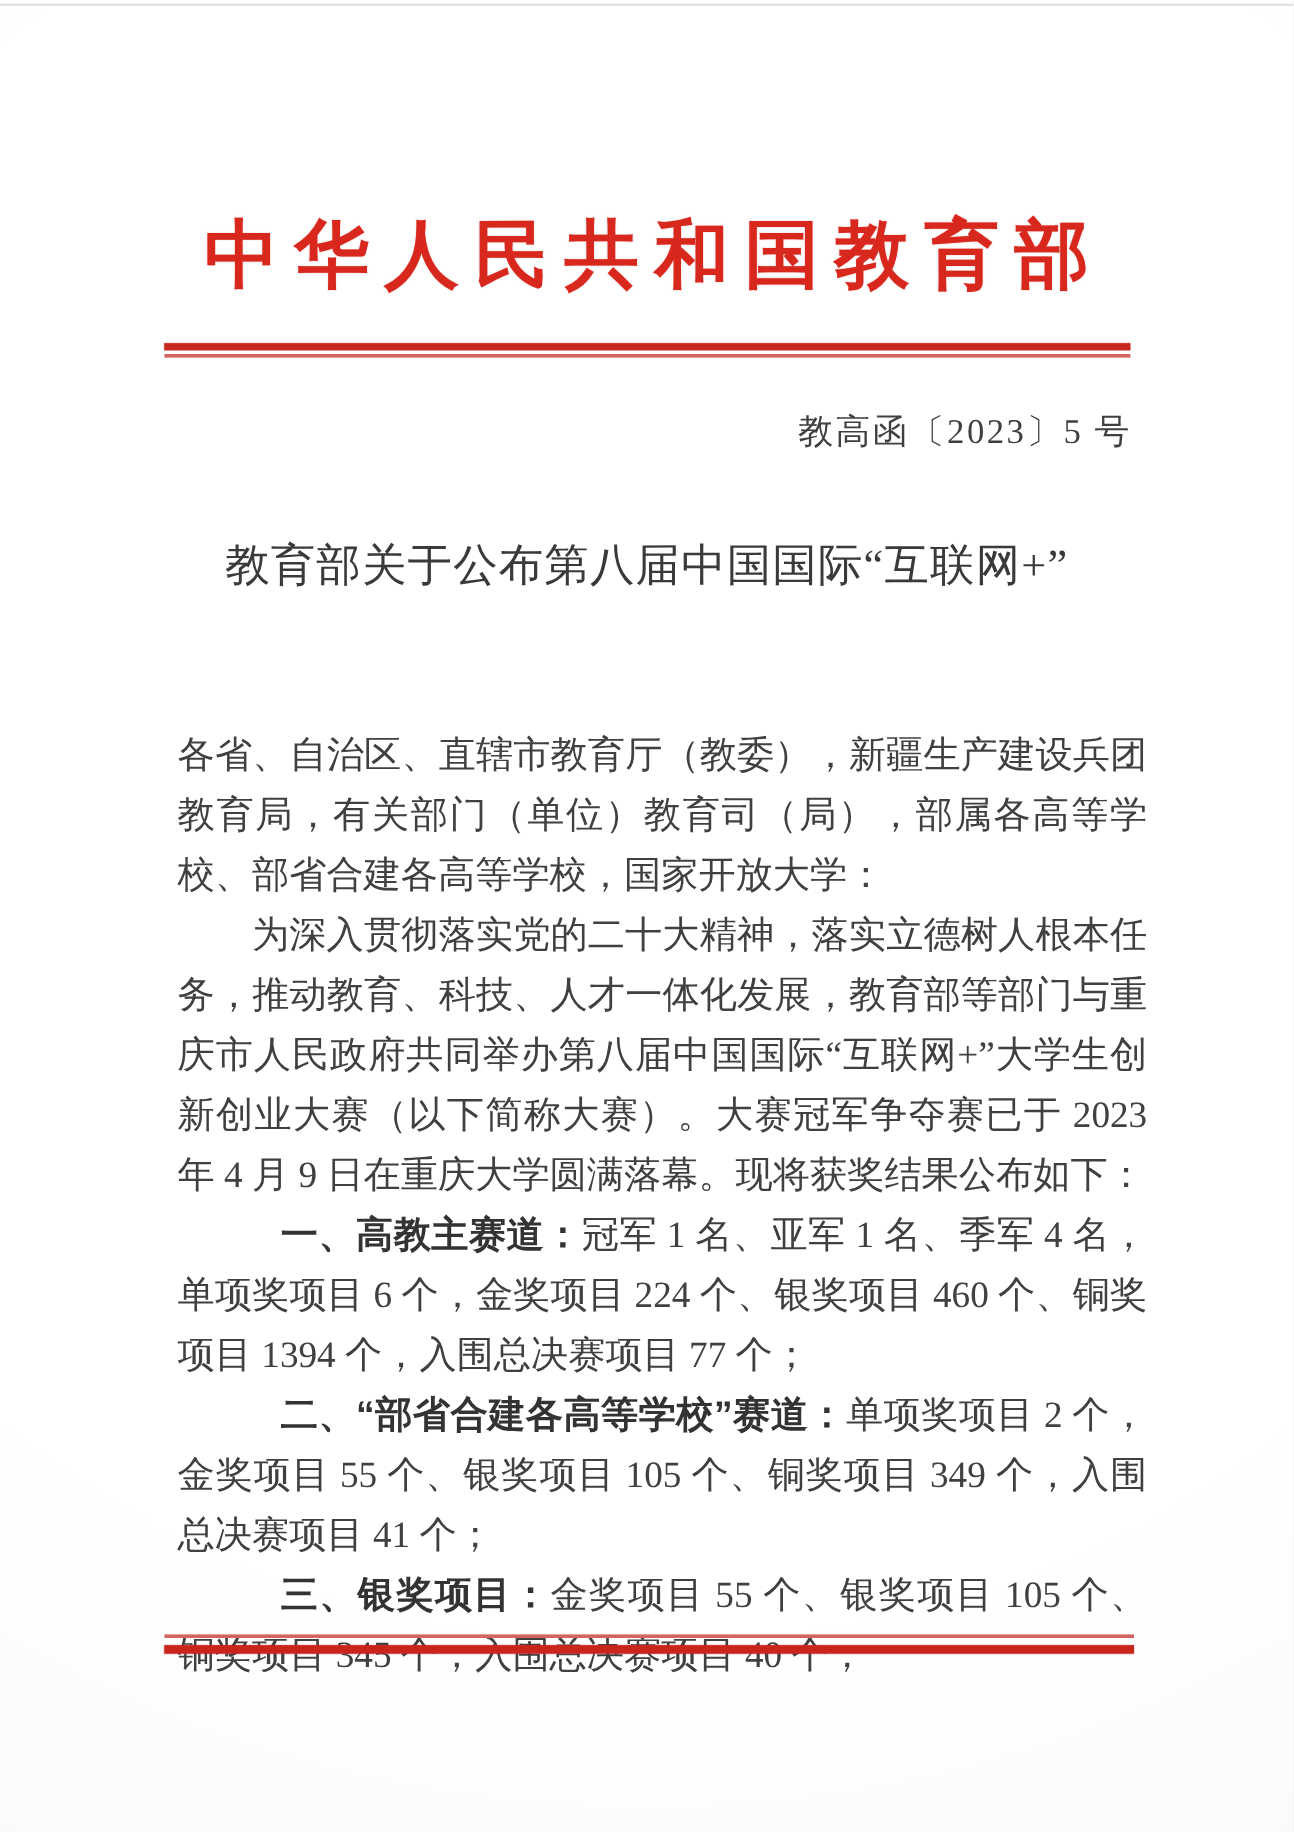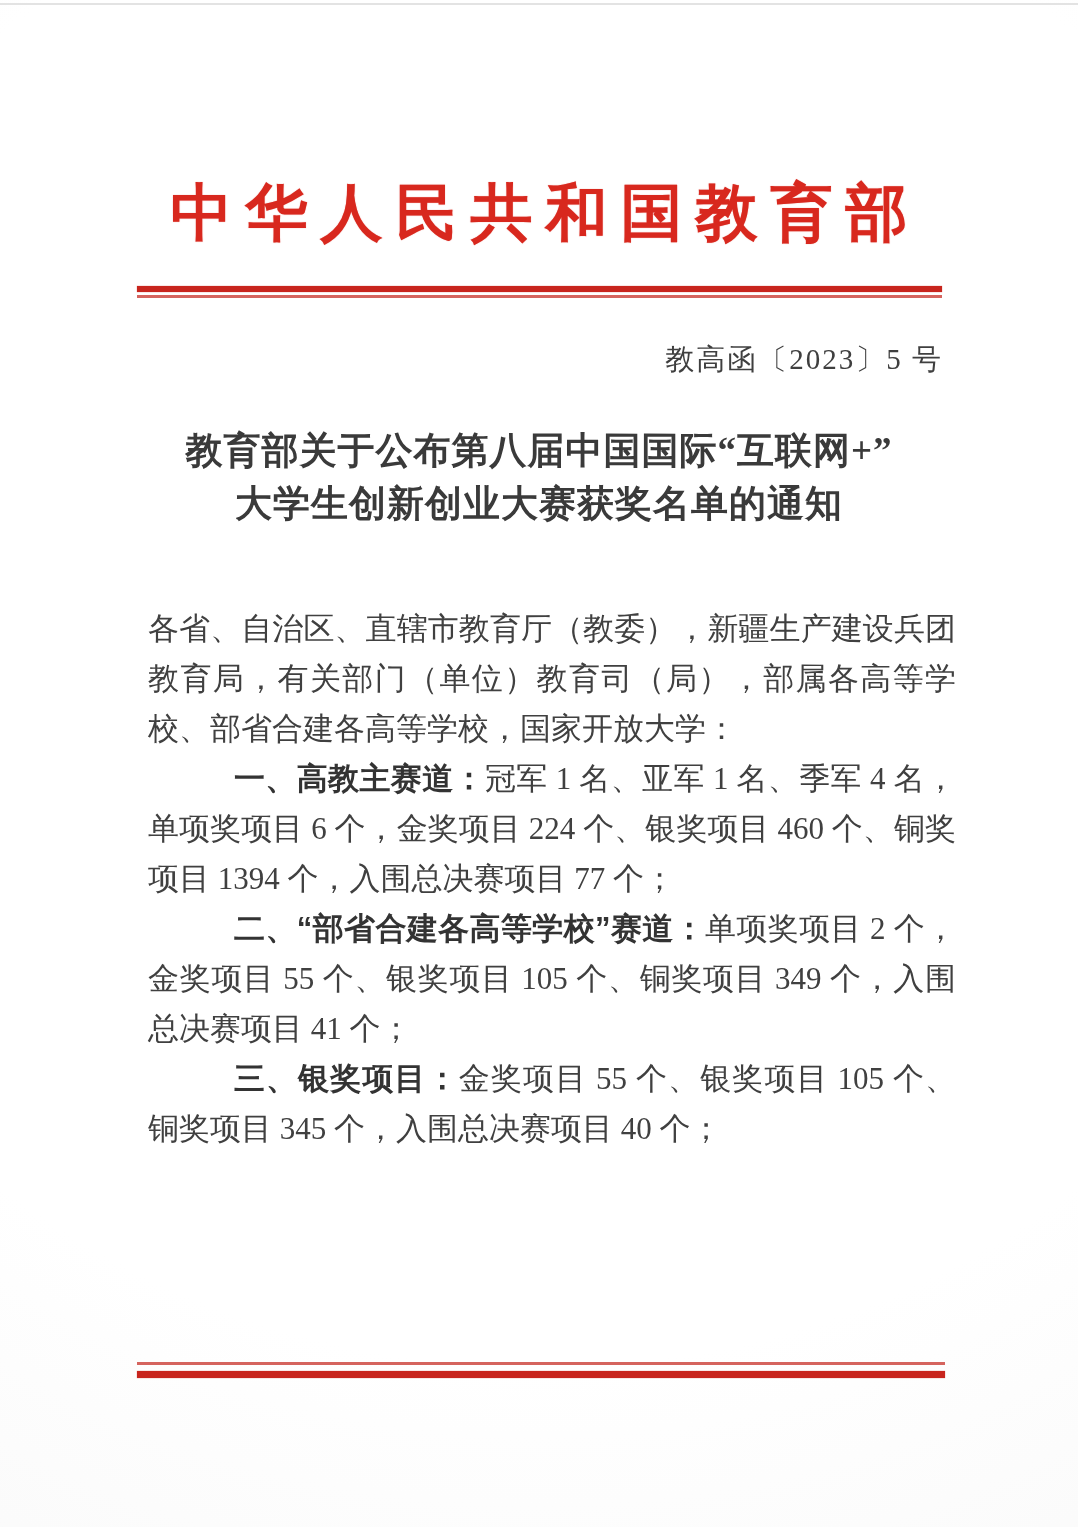--- a/index.html
+++ b/index.html
@@ -59,26 +59,26 @@
     width: 806px;
     text-align: right;
     font-size: 29px;
     color: #3f3f3f;
     letter-spacing: 2px;
     white-space: nowrap;
     margin-top: 12px;
   }
   .notice-title {
     position: absolute;
-    top: 424px; left: 0;
+    top: 445px; left: 0;
     width: 100%;
     text-align: center;
     font-size: 37px;
     line-height: 53px;
-    font-weight: 700;
+    font-weight: 400;
     color: #3a3a3a;
     letter-spacing: 1px;
   }
   .body-text {
     position: absolute;
     top: 604px; left: 148px;
     width: 808px;
     font-size: 31px;
     line-height: 50px;
     color: #404040;
@@ -124,25 +124,25 @@
   <div class="rule-top">
     <div class="thick"></div>
     <div class="gap"></div>
     <div class="thin"></div>
   </div>
 
   <div class="doc-number">教高函〔2023〕5 号</div>
 
   <div class="notice-title">
     <div>教育部关于公布第八届中国国际“互联网+”</div>
-    <div>大学生创新创业大赛获奖名单的通知</div>
   </div>
 
   <div class="body-text">
     <p>各省、自治区、直辖市教育厅（教委），新疆生产建设兵团教育局，有关部门（单位）教育司（局），部属各高等学校、部省合建各高等学校，国家开放大学：</p>
+    <p class="indent">为深入贯彻落实党的二十大精神，落实立德树人根本任务，推动教育、科技、人才一体化发展，教育部等部门与重庆市人民政府共同举办第八届中国国际“互联网+”大学生创新创业大赛（以下简称大赛）。大赛冠军争夺赛已于 2023 年 4 月 9 日在重庆大学圆满落幕。现将获奖结果公布如下：</p>
     <p class="indent"><span class="track-label">一、高教主赛道：</span><span>冠军 1 名、亚军 1 名、季军 4 名，单项奖项目 6 个，金奖项目 224 个、银奖项目 460 个、铜奖项目 1394 个，入围总决赛项目 77 个；</span></p>
     <p class="indent"><span class="track-label">二、“部省合建各高等学校”赛道：</span><span>单项奖项目 2 个，金奖项目 55 个、银奖项目 105 个、铜奖项目 349 个，入围总决赛项目 41 个；</span></p>
     <p class="indent"><span class="track-label">三、银奖项目：</span><span>金奖项目 55 个、银奖项目 105 个、铜奖项目 345 个，入围总决赛项目 40 个；</span></p>
   </div>
 
   <div class="rule-bottom">
     <div class="thin"></div>
     <div class="gap"></div>
     <div class="thick"></div>
   </div>

